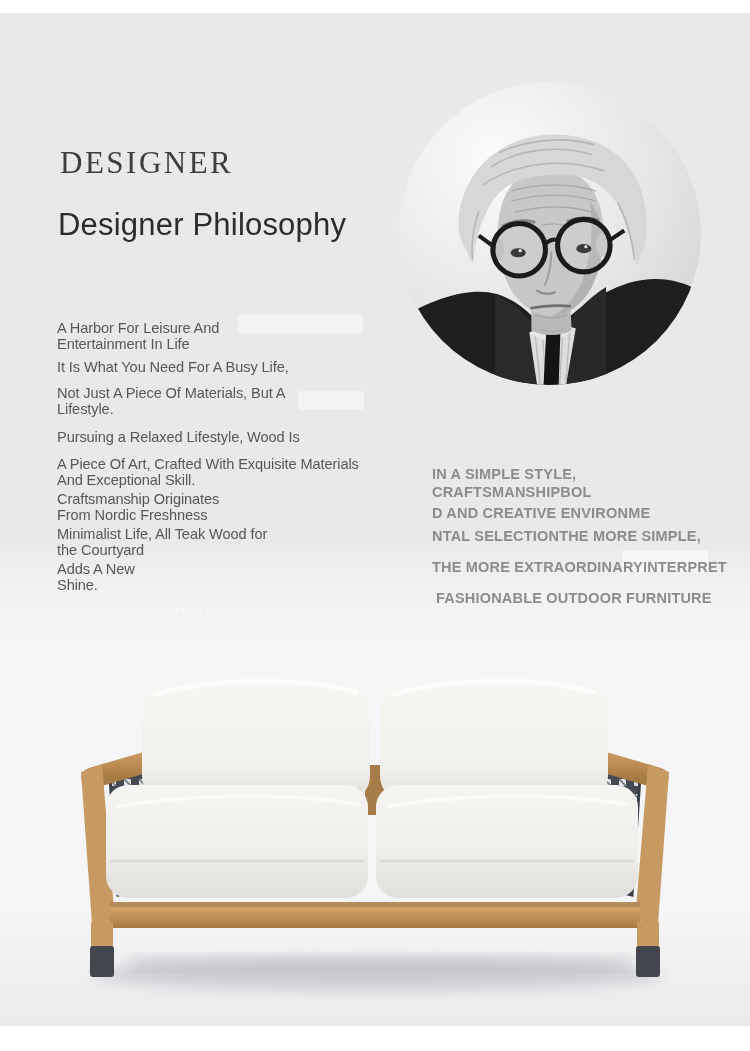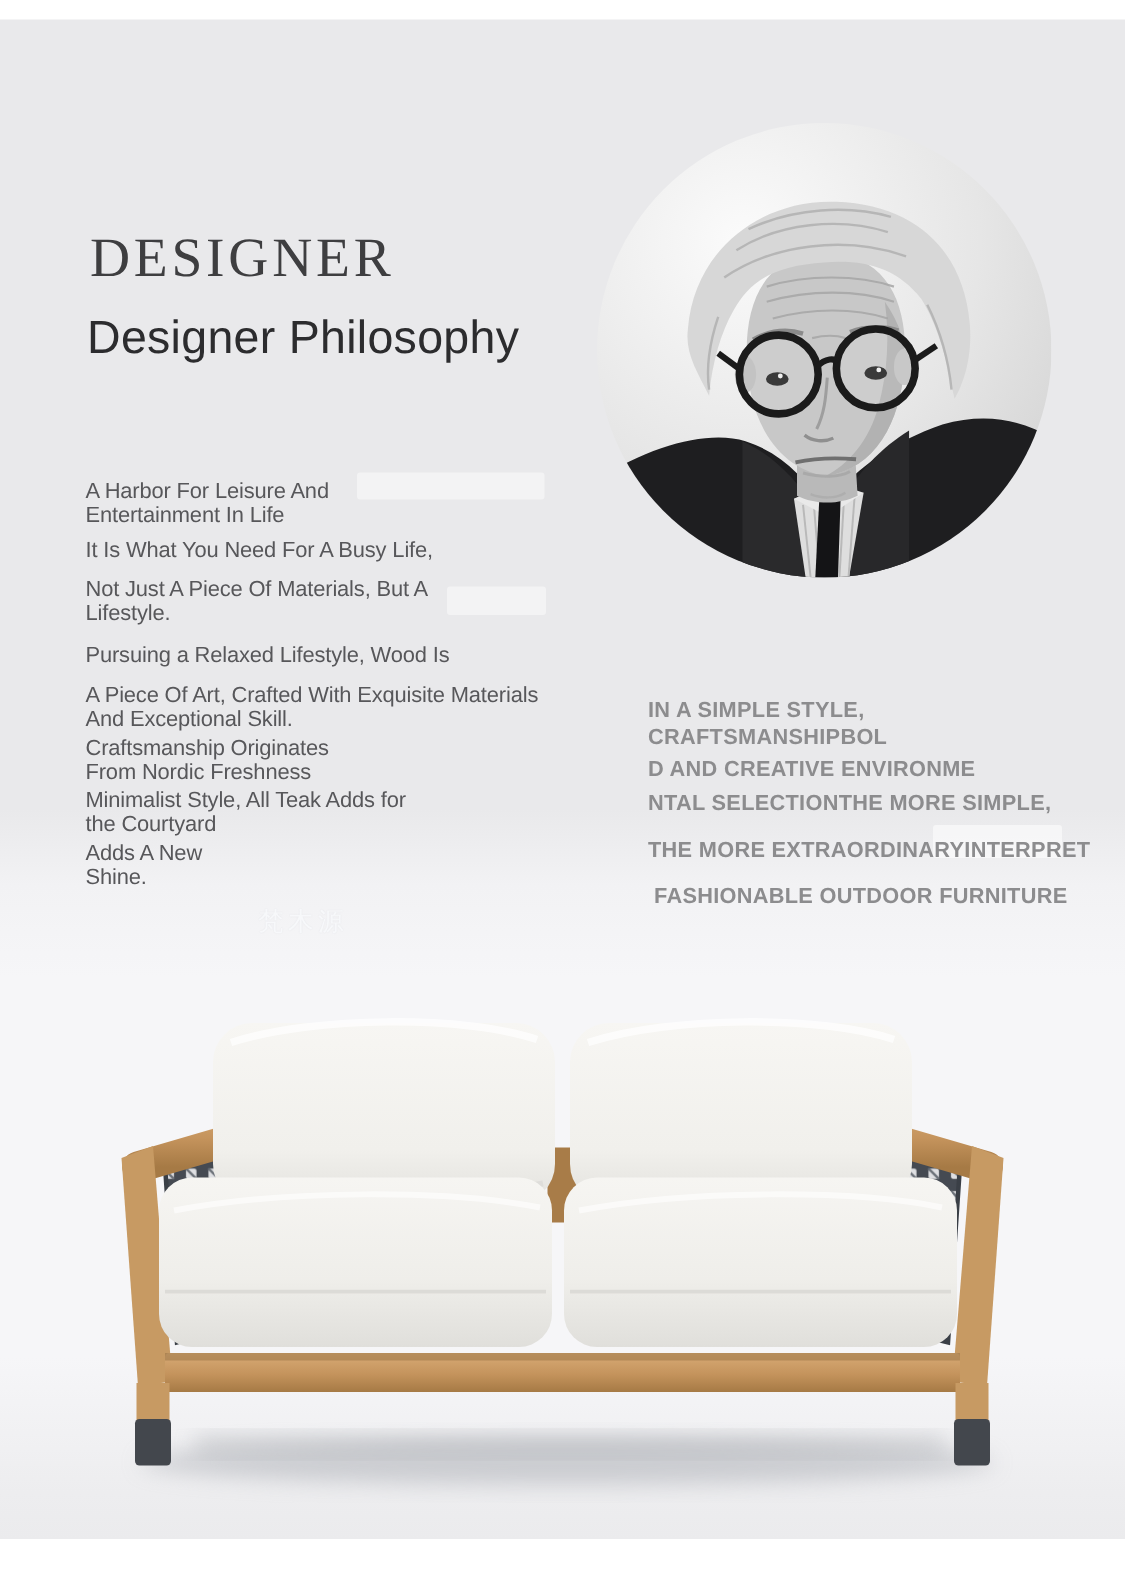--- a/index.html
+++ b/index.html
@@ -12,21 +12,21 @@
   .page-bg{
     position:absolute;left:0;top:13px;width:750px;height:1013px;
     background:linear-gradient(180deg,
       #e9e9eb 0%, #e9e9eb 52%,
       #f2f2f4 57%, #f6f6f8 63%,
       #f6f6f8 88%, #ededef 97%, #ebebed 100%);
   }
   .eyebrow{
     position:absolute;left:60px;top:114px;
     font-family:"Liberation Serif","DejaVu Serif",serif;
-    font-size:37px;letter-spacing:2.5px;color:#3e3e40;font-weight:400;
+    font-size:31px;letter-spacing:2.5px;color:#3e3e40;font-weight:400;
   }
   .page-title{
     position:absolute;left:58px;top:186px;
     font-size:31px;font-weight:400;color:#2c2c2e;letter-spacing:0.2px;
   }
   .left-col p{
     position:absolute;left:57px;margin:0;width:390px;
     font-size:14.6px;line-height:16px;color:#57575a;font-weight:500;
     letter-spacing:-0.1px;white-space:pre-line;
   }
@@ -156,21 +156,21 @@
   <p class="p0">A Harbor For Leisure And
 Entertainment In Life</p>
   <p class="p1">It Is What You Need For A Busy Life,</p>
   <p class="p2">Not Just A Piece Of Materials, But A
 Lifestyle.</p>
   <p class="p3">Pursuing a Relaxed Lifestyle, Wood Is</p>
   <p class="p4">A Piece Of Art, Crafted With Exquisite Materials
 And Exceptional Skill.</p>
   <p class="p5">Craftsmanship Originates
 From Nordic Freshness</p>
-  <p class="p6">Minimalist Style, All Teak Adds for
+  <p class="p6">Minimalist Life, All Teak Wood for
 the Courtyard</p>
   <p class="p7">Adds A New
 Shine.</p>
 </div>
 
 <div class="right-col">
   <div class="r0">IN A SIMPLE STYLE, CRAFTSMANSHIPBOL</div>
   <div class="r1">D AND CREATIVE ENVIRONME</div>
   <div class="r2">NTAL SELECTIONTHE MORE SIMPLE,</div>
   <div class="r3">THE MORE EXTRAORDINARYINTERPRET</div>

